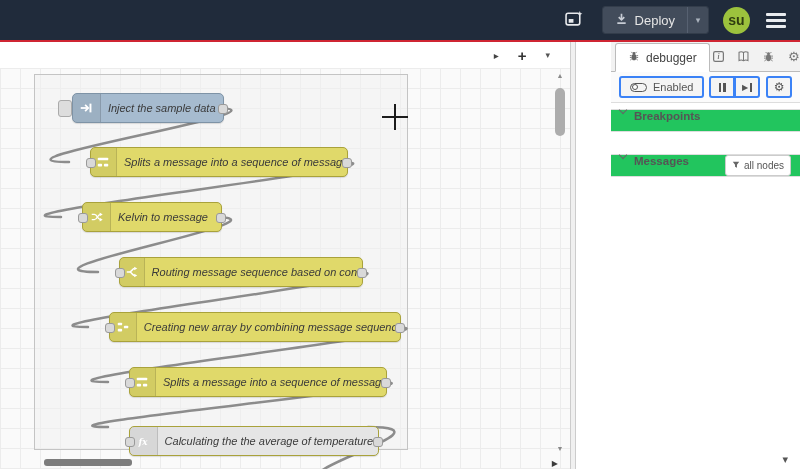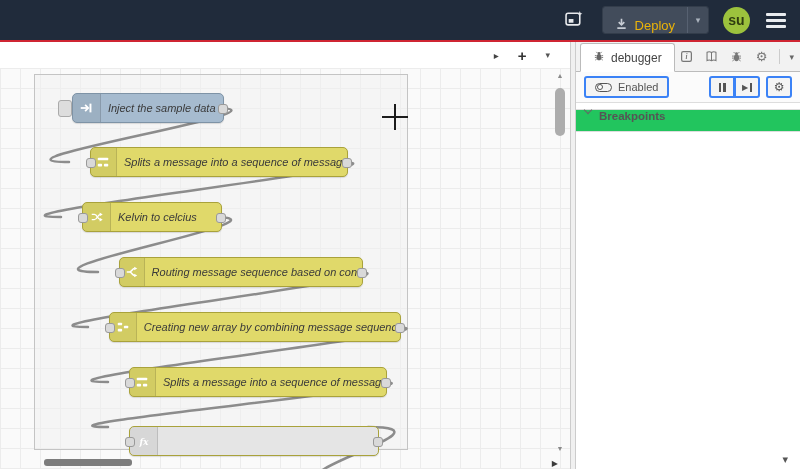--- a/index.html
+++ b/index.html
@@ -4,21 +4,21 @@
 <style>
   * { box-sizing: border-box; }
   body { margin:0; font-family:"Liberation Sans","DejaVu Sans",sans-serif; background:#fff; }
   .app { width:800px; height:469px; position:relative; overflow:hidden; background:#fff; }
 
   
   .hdr { height:40px; background:#202b3b; display:flex; align-items:center; justify-content:flex-end; gap:14px; padding:0 12px; }
   .hdr button { cursor:pointer; }
   .panel-btn { background:transparent; border:none; padding:3px 4px; display:flex; align-items:center; }
   .deploy-group { display:flex; align-items:stretch; height:28px; border:1px solid #333d4b; border-radius:3px; overflow:hidden; }
-  .deploy-main { display:flex; align-items:flex-end; gap:7px; background:#424c5b; color:#eab308; font-size:13px; padding:0 12px; border:none; }
+  .deploy-main { display:flex; align-items:center; gap:7px; background:#424c5b; color:#e5e5e5; font-size:13px; padding:0 12px; border:none; }
   .deploy-caret { width:21px; background:#424c5b; border:none; border-left:1px solid #576171; color:#aab2bd; font-size:9px; }
   .avatar { width:27px; height:27px; border-radius:50%; background:#9cc23d; color:#2f3d10; font-weight:bold; font-size:14px; display:flex; align-items:center; justify-content:center; cursor:pointer; }
   .burger { display:flex; flex-direction:column; gap:3px; background:none; border:none; padding:3px 2px; }
   .burger span { width:20px; height:3px; background:#e9ecef; border-radius:1px; }
   .red-line { height:2px; background:#cf2532; }
 
   
   .main { display:flex; height:427px; }
 
   
@@ -52,21 +52,21 @@
   .vscroll .arrow { position:absolute; left:0; width:10px; text-align:center; font-size:7px; color:#8a8a8a; line-height:8px; cursor:pointer; }
   .vscroll .arrow.up { top:0; } .vscroll .arrow.down { bottom:0; }
   .vthumb { position:absolute; top:16px; left:0; width:10px; height:48px; background:#adadad; border-radius:5px; cursor:pointer; }
   .hscroll { position:absolute; left:2px; right:24px; bottom:2px; height:9px; }
   .hthumb { position:absolute; left:42px; top:1px; width:88px; height:7px; background:#7d7d7d; border-radius:3px; cursor:pointer; }
   .hscroll-right { position:absolute; bottom:1px; right:12px; font-size:8px; color:#3c3c3c; background:none; border:none; padding:0; cursor:pointer; }
 
   .splitter { width:6px; background:#f0f0f0; border-left:1px solid #ccc; border-right:1px solid #ccc; cursor:col-resize; }
 
   
-  .sidebar { width:224px; background:#fff; display:flex; flex-direction:column; position:relative; }
+  .sidebar { width:224px; background:#fff; display:flex; flex-direction:column; position:relative;padding-left:35px; }
   .sb-tabbar { height:30px; background:#f2f2f2; border-bottom:1px solid #bbb; display:flex; align-items:flex-end; }
   .sb-tab { height:29px; margin-left:4px; margin-bottom:-1px; background:#fff; border:1px solid #bbb; border-bottom:1px solid #fff;
             border-radius:3px 3px 0 0; display:flex; align-items:center; gap:6px; padding:0 12px; font-size:12px; color:#444; cursor:pointer; }
   .sb-tabicons { margin-left:auto; display:flex; align-items:center; gap:7px; padding-right:6px; height:100%; }
   .icon-tab { width:18px; height:100%; display:flex; align-items:center; justify-content:center; color:#777; font-size:13px; cursor:pointer; }
   .tab-divider { width:1px; height:15px; background:#ccc; margin:0 2px; align-self:center; }
   .tab-caret { font-size:9px; color:#666; cursor:pointer; align-self:center; }
 
   .sb-toolbar { height:31px; background:#fbfbfb; border-bottom:1px solid #ddd; display:flex; align-items:center; justify-content:space-between; padding:0 8px; }
   .btn { border:2px solid #3b82f6; background:#f4f4f4; border-radius:3px; color:#555; font-size:11px; cursor:pointer; }
@@ -171,21 +171,21 @@
           </div>
           <div class="node" style="left: 66px; top: 160px; width: 140px; background: rgb(224, 217, 106); border-color: rgb(169, 162, 59);">
             <span class="node-icon">
               <svg viewBox="0 0 16 16" width="14" height="14">
                 <path d="M2 5h3c3.5 0 3.5 6 7 6" fill="none" stroke="#fff" stroke-width="1.7"></path>
                 <path d="M2 11h3c3.5 0 3.5-6 7-6" fill="none" stroke="#fff" stroke-width="1.7"></path>
                 <path d="M11 2.8L14.5 5 11 7.2z" fill="#fff"></path>
                 <path d="M11 8.8L14.5 11 11 13.2z" fill="#fff"></path>
               </svg>
             </span>
-            <span class="node-label">Kelvin to celcius</span>
+            <span class="node-label">Kelvin to message</span>
             <span class="port in"></span>
             <span class="port out"></span>
           </div>
           <div class="node" style="left: 103px; top: 215px; width: 244px; background: rgb(224, 217, 106); border-color: rgb(169, 162, 59);">
             <span class="node-icon">
               <svg viewBox="0 0 16 16" width="14" height="14">
                 <path d="M2 8h3M5 8c3 0 3-4 6-4M5 8c3 0 3 4 6 4" fill="none" stroke="#fff" stroke-width="1.7"></path>
                 <path d="M10.5 2L14 4l-3.5 2z" fill="#fff"></path>
                 <path d="M10.5 10L14 12l-3.5 2z" fill="#fff"></path>
               </svg>
@@ -217,20 +217,21 @@
             <span class="node-label">Splits a message into a sequence of messages.</span>
             <span class="port in"></span>
             <span class="port out"></span>
           </div>
           <div class="node" style="left: 113px; top: 384px; width: 250px; background: #e5e5e5; border-color: rgb(169, 162, 59);">
             <span class="node-icon">
               <svg viewBox="0 0 16 16" width="14" height="14">
                 <text x="8" y="12" text-anchor="middle" font-size="10" font-style="italic" font-weight="bold" fill="#fff" font-family="DejaVu Serif, serif">fx</text>
               </svg>
             </span>
+            <span class="node-label">Calculating the the average of temperature</span>
             <span class="port in"></span>
             <span class="port out"></span>
           </div>
         </div>
 
       <div class="crosshair">
         <span class="ch-v"></span>
           <span class="ch-h"></span>
       </div>
 
@@ -314,18 +315,30 @@
       </div>
 
       <div class="sb-spacer"></div>
 
       <div class="sb-section-header">
         <span class="chev"></span>
         <span>Breakpoints</span>
       </div>
       <div class="bp-body"></div>
 
+      <div class="sb-section-header">
+        <span class="chev"></span>
+        <span>Messages</span>
+        <button class="filter-btn">
+          <span>
+            <svg viewBox="0 0 10 10" width="8" height="8">
+                <path d="M1 1h8L6.2 4.8v3.7L3.8 7.2V4.8z" fill="#666"></path>
+              </svg>
+          </span>
+          <span>all nodes</span>
+        </button>
+      </div>
       <div class="msg-body"></div>
 
       <button class="sb-caret">▾</button>
     </aside>
   </div>
 </div>
 
 </body></html>

